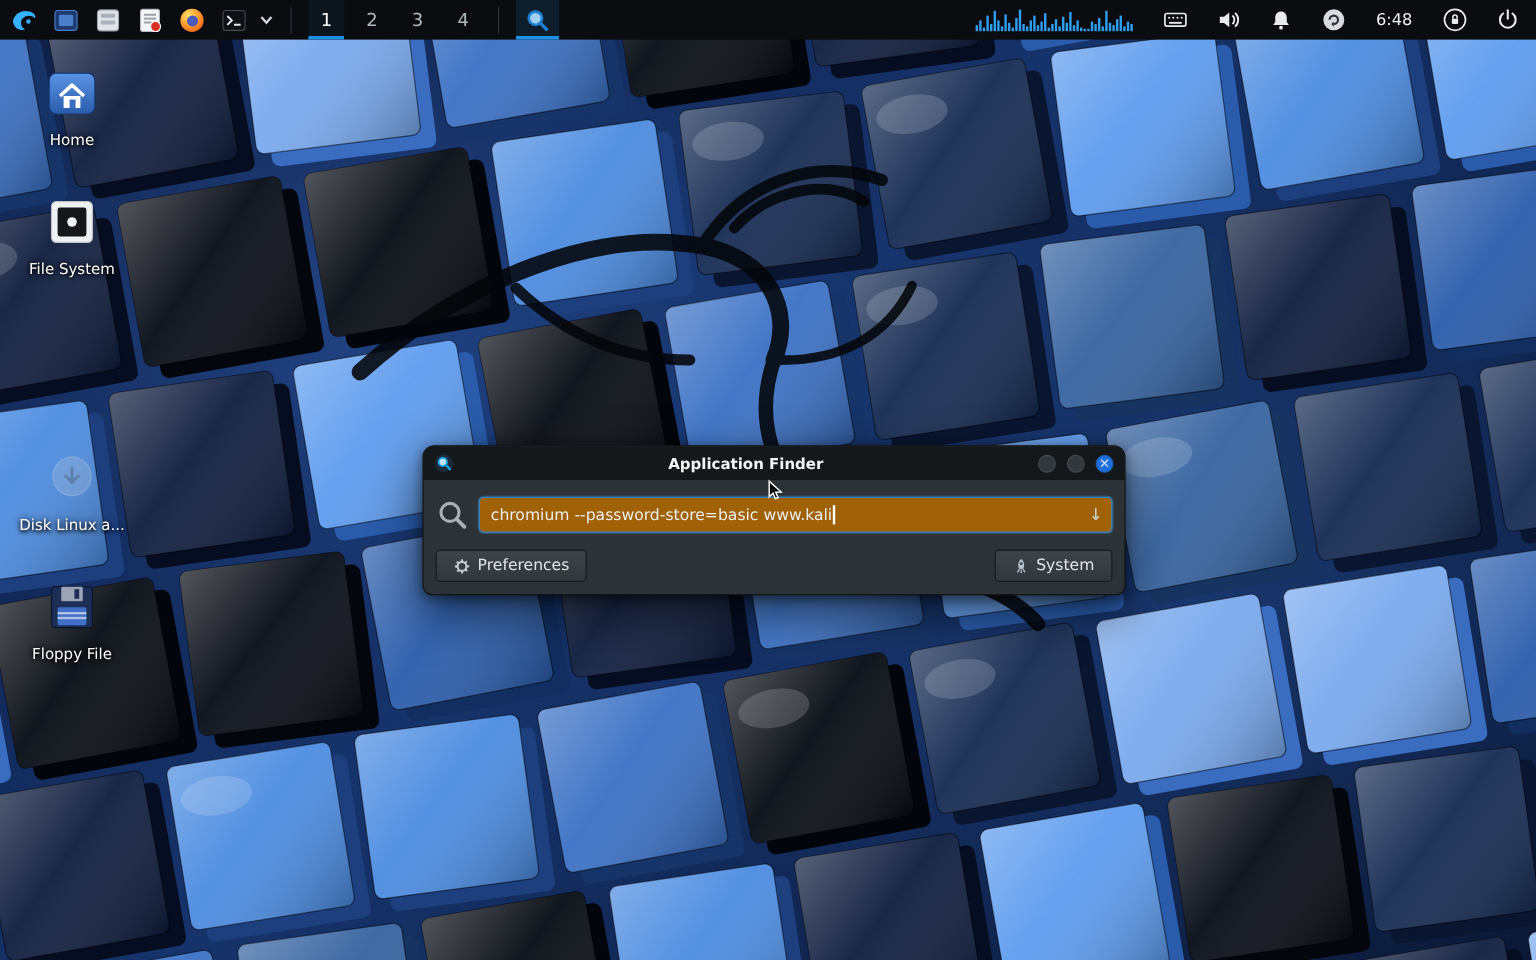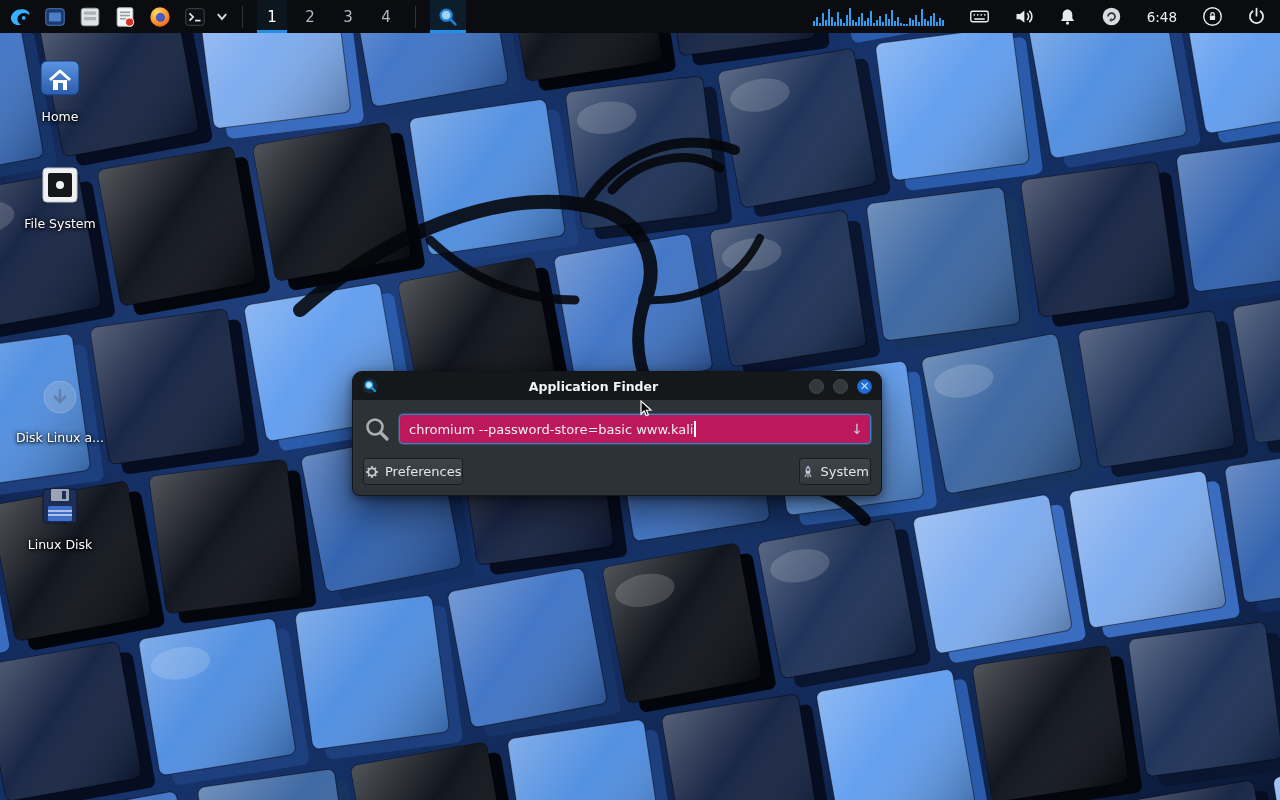--- a/index.html
+++ b/index.html
@@ -37,44 +37,44 @@
 
   
   .dicon{position:absolute;left:10px;width:100px;display:flex;flex-direction:column;
     align-items:center;gap:7px;z-index:10}
   .dicon svg{width:48px;height:48px}
   .dlabel{color:#fff;font-size:12.5px;text-align:center;
     text-shadow:0 1px 3px #000,0 0 5px rgba(0,0,0,.95)}
   #d-home{top:54px}#d-fs{top:161px}#d-trash{top:268px}#d-kali{top:375px}#d-floppy{top:482px}
 
   
-  #finder{position:absolute;left:352px;top:371px;width:530px;z-index:50;
+  #finder{position:absolute;left:352px;top:371px;width:586px;z-index:50;
     border-radius:10px 10px 8px 8px;background:#2d3237;border:1px solid #121416;
     box-shadow:0 14px 40px rgba(0,0,0,.55),0 3px 10px rgba(0,0,0,.45)}
   .titlebar{height:28px;background:#15181a;border-radius:9px 9px 0 0;
     display:flex;align-items:center;padding:0 9px;gap:6px}
   .app-ico{width:16px;height:16px;display:flex}
   .title{flex:1;text-align:center;color:#f2f4f5;font-weight:bold;font-size:12.5px}
   .winbtns{display:flex;align-items:center;gap:9px}
   .wbtn{width:15px;height:15px;border-radius:50%;background:#33383d;border:1px solid #45494e;
     display:flex;align-items:center;justify-content:center}
   .wbtn.close{background:#1e6fd9;border-color:#1a5cb4;color:#cfe4fb;
     font-size:11px;line-height:1;font-weight:bold}
   .fbody{padding:14px 10px 10px}
   .srow{display:flex;align-items:center;gap:8px}
   .mag{width:28px;height:28px;display:flex;align-items:center;justify-content:center;flex:0 0 auto}
-  .finput{position:relative;flex:1;height:30px;background:#be185d;border:1px solid #3584c4;
+  .finput{position:relative;flex:1;height:30px;background:#a16207;border:1px solid #3584c4;
     border-radius:4px;display:flex;align-items:center;padding:0 26px 0 9px;
     box-shadow:0 0 0 1px rgba(53,132,196,.4)}
   .ftext{color:#eceef0;font-size:13px;white-space:pre;overflow:hidden}
   .caret{width:1.5px;height:16px;background:#fff;margin-left:1px;flex:0 0 auto}
   .harrow{position:absolute;right:7px;top:50%;transform:translateY(-50%);
     color:#cfd4d9;font-size:14px}
   .brow{display:flex;justify-content:space-between;margin-top:14px}
-  .fbtn{display:flex;align-items:center;gap:6px;height:27px;padding:0 1px;
+  .fbtn{display:flex;align-items:center;gap:6px;height:27px;padding:0 14px;
     background:linear-gradient(#3f4449,#32373c);border:1px solid #1a1d1f;border-radius:3.5px;
     color:#e3e6e9;font-size:13px;font-family:inherit}
   .fbtn svg{width:14px;height:14px}
 
   #mouse-cursor{position:absolute;left:636px;top:398px;width:20px;height:20px;z-index:100}
 </style>
 </head>
 <body>
 
 <div id="stage">
@@ -913,21 +913,21 @@
   </div>
   <div class="dicon" id="d-floppy">
     <svg viewBox="0 0 48 48">
       <rect x="7" y="7" width="34" height="34" rx="3" fill="#1c2e55" stroke="#0c1530"></rect>
       <rect x="15" y="7" width="18" height="12" rx="1" fill="#9aa4b4"></rect>
       <rect x="26" y="9" width="4" height="8" fill="#1c2e55"></rect>
       <rect x="12" y="24" width="24" height="15" rx="1.5" fill="#3f6fc8"></rect>
       <rect x="12" y="28" width="24" height="2" fill="#dfe5f2" opacity="0.7"></rect>
       <rect x="12" y="32" width="24" height="2" fill="#dfe5f2" opacity="0.7"></rect>
     </svg>
-    <div class="dlabel">Linux Disk</div>
+    <div class="dlabel">Floppy File</div>
   </div>
 
   <div id="finder">
     <div class="titlebar">
       <span class="app-ico">
         <svg viewBox="0 0 16 16">
           <circle cx="8" cy="8" r="7.5" fill="#1a2a3a"></circle>
           <circle cx="7" cy="7" r="3.5" fill="#bfe3f8" stroke="#17a2e0" stroke-width="1.5"></circle>
           <line x1="9.5" y1="9.5" x2="13" y2="13" stroke="#17a2e0" stroke-width="2" stroke-linecap="round"></line>
         </svg>

